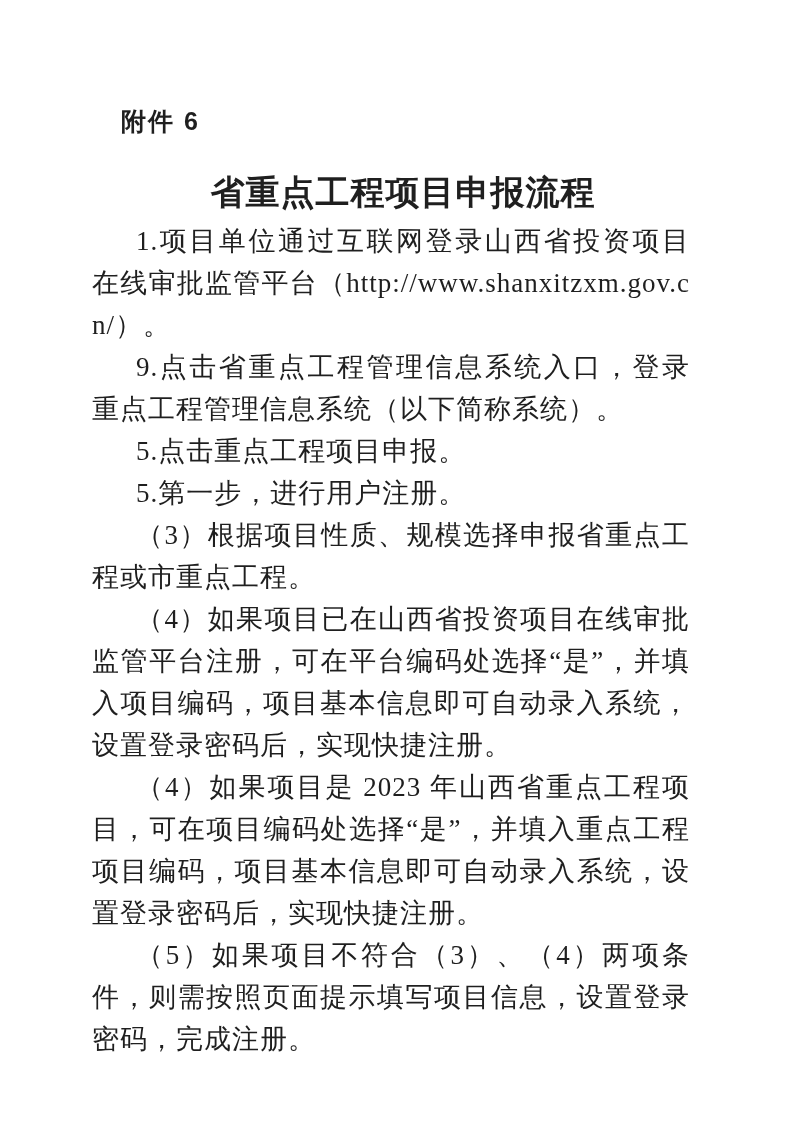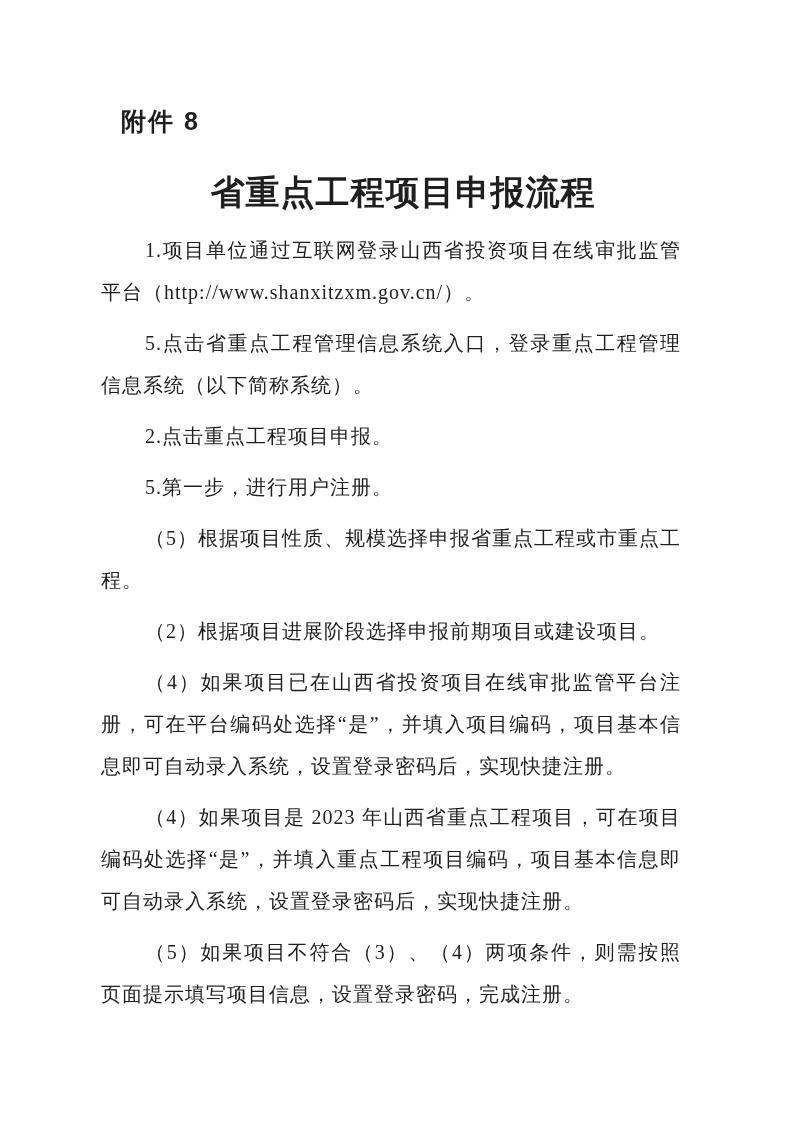--- a/index.html
+++ b/index.html
@@ -37,42 +37,41 @@
     letter-spacing: 1px;
     font-family: "Liberation Serif", "DejaVu Serif", serif;
   }
   .doc-body {
     position: absolute;
     left: 92px;
     top: 220px;
     width: 598px;
   }
   .para {
-    margin: 9px;
-    font-size: 20px;
+    margin: 0;
+    font-size: 27px;
     line-height: 42px;
     text-align: justify;
     text-indent: 44px;
     letter-spacing: 1px;
     word-break: break-all;
   }
 </style>
 </head>
 <body>
 
 <div class="page">
-  <div class="attachment-label">附件 8</div>
+  <div class="attachment-label">附件 6</div>
 
   <h1 class="doc-title">省重点工程项目申报流程</h1>
 
   <div class="doc-body">
 
   <p class="para">1.项目单位通过互联网登录山西省投资项目在线审批监管平台（http://www.shanxitzxm.gov.cn/）。</p>
-      <p class="para">5.点击省重点工程管理信息系统入口，登录重点工程管理信息系统（以下简称系统）。</p>
-      <p class="para">2.点击重点工程项目申报。</p>
+      <p class="para">9.点击省重点工程管理信息系统入口，登录重点工程管理信息系统（以下简称系统）。</p>
+      <p class="para">5.点击重点工程项目申报。</p>
       <p class="para">5.第一步，进行用户注册。</p>
-      <p class="para">（5）根据项目性质、规模选择申报省重点工程或市重点工程。</p>
-      <p class="para">（2）根据项目进展阶段选择申报前期项目或建设项目。</p>
+      <p class="para">（3）根据项目性质、规模选择申报省重点工程或市重点工程。</p>
       <p class="para">（4）如果项目已在山西省投资项目在线审批监管平台注册，可在平台编码处选择“是”，并填入项目编码，项目基本信息即可自动录入系统，设置登录密码后，实现快捷注册。</p>
       <p class="para">（4）如果项目是 2023 年山西省重点工程项目，可在项目编码处选择“是”，并填入重点工程项目编码，项目基本信息即可自动录入系统，设置登录密码后，实现快捷注册。</p>
       <p class="para">（5）如果项目不符合（3）、（4）两项条件，则需按照页面提示填写项目信息，设置登录密码，完成注册。</p>
     </div>
 </div>
 
 </body></html>

